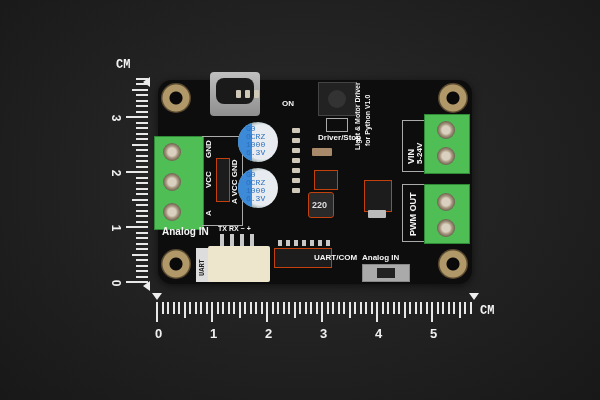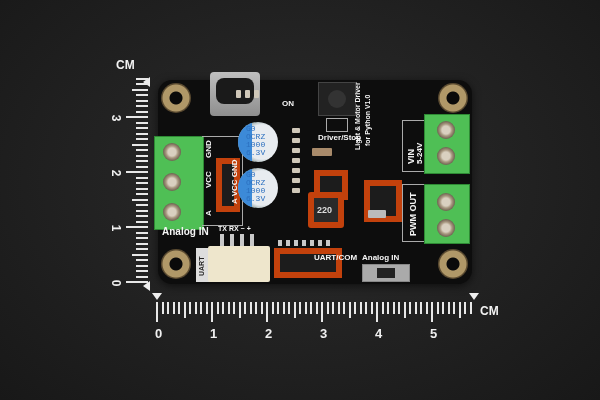--- a/index.html
+++ b/index.html
@@ -1,37 +1,37 @@
 <!DOCTYPE html>
 <html><head>
 <meta charset="utf-8">
 <style>
   html,body{margin:0;padding:0;}
   body{width:600px;height:400px;overflow:hidden;background:#232323;position:relative;font-family:"Liberation Sans",sans-serif;}
   .bg{position:absolute;inset:0;background:radial-gradient(ellipse at 50% 45%,#2c2c2c 0%,#1e1e1e 70%,#181818 100%);}
-  .abs{position:absolute;}
+  .abs{position:absolute;font-family:Liberation Mono, monospace;}
   .txt{color:#f2f2f2;font-weight:bold;}
   
   .vruler{position:absolute;left:118px;top:78px;width:30px;height:208px;}
   .vtick{position:absolute;right:0;height:2px;background:#e8e8e8;}
   .vlab{position:absolute;left:-2px;font-size:12px;font-weight:bold;color:#f0f0f0;transform:rotate(90deg);}
   .hruler{position:absolute;left:156px;top:302px;width:320px;height:20px;}
   .htick{position:absolute;top:0;width:2px;background:#e8e8e8;}
   .hlab{position:absolute;top:326px;font-size:13px;font-weight:bold;color:#f0f0f0;}
   .tri-d{position:absolute;width:0;height:0;border-left:5px solid transparent;border-right:5px solid transparent;border-top:7px solid #eee;}
   .tri-l{position:absolute;width:0;height:0;border-top:5px solid transparent;border-bottom:5px solid transparent;border-right:7px solid #eee;}
   
   .board{position:absolute;left:158px;top:80px;width:314px;height:204px;background:#0d0d0d;border-radius:14px;box-shadow:0 2px 8px rgba(0,0,0,.6);}
   .hole{position:absolute;width:30px;height:30px;border-radius:50%;background:radial-gradient(circle,#0a0a0a 0 6px,#b09868 7px 13px,#5a4a30 14px);}
   .terminal{position:absolute;background:#4fbf55;border:1px solid #2e8a34;}
   .screw{position:absolute;width:18px;height:18px;border-radius:50%;background:radial-gradient(circle,#d9d0c0 0 4px,#a89880 6px,#6d6050 9px);}
   .cap{position:absolute;width:40px;height:40px;border-radius:50%;background:radial-gradient(circle at 60% 50%,#e8ecf0 0 55%,#9aa 70%);overflow:hidden;}
   .cap .stripe{position:absolute;left:0;top:0;width:14px;height:100%;background:#3c8ad8;}
   .cap .label{position:absolute;left:8px;top:3px;font-size:8px;line-height:8px;color:#2b6fbf;font-family:"Liberation Mono",monospace;}
-  .chip{position:absolute;background:#1c1c1c;border:6px solid #c2410c;}
+  .chip{position:absolute;background:#1c1c1c;border:1px solid #c2410c;}
   .smd{position:absolute;background:#cfc7b8;border-radius:1px;}
   .white{color:#f5f5f5;font-weight:bold;font-size:8px;position:absolute;white-space:nowrap;}
   .pin{position:absolute;width:4px;background:#c8c8c8;}
 </style>
 </head>
 <body>
 
 <div class="bg"></div>
 
 <div class="abs txt" style="left:116px;top:58px;font-size:12px;">CM</div>

